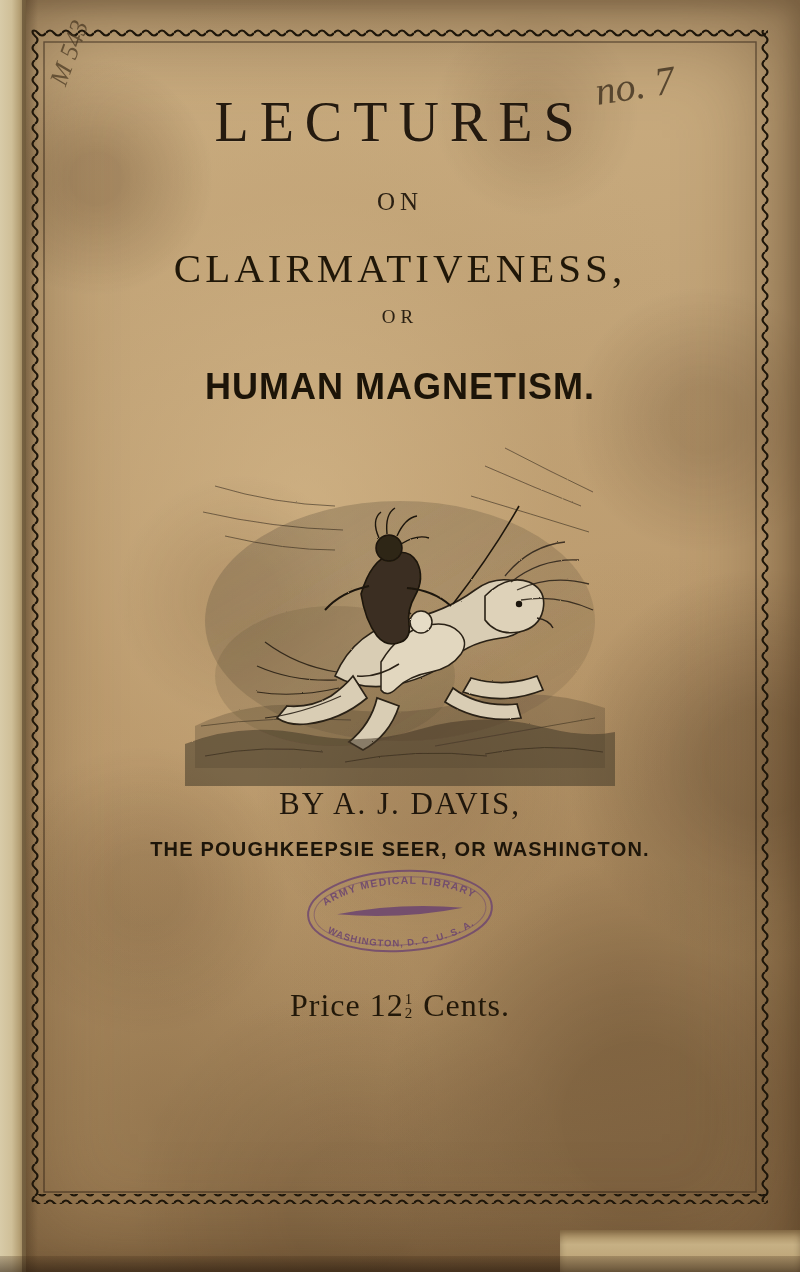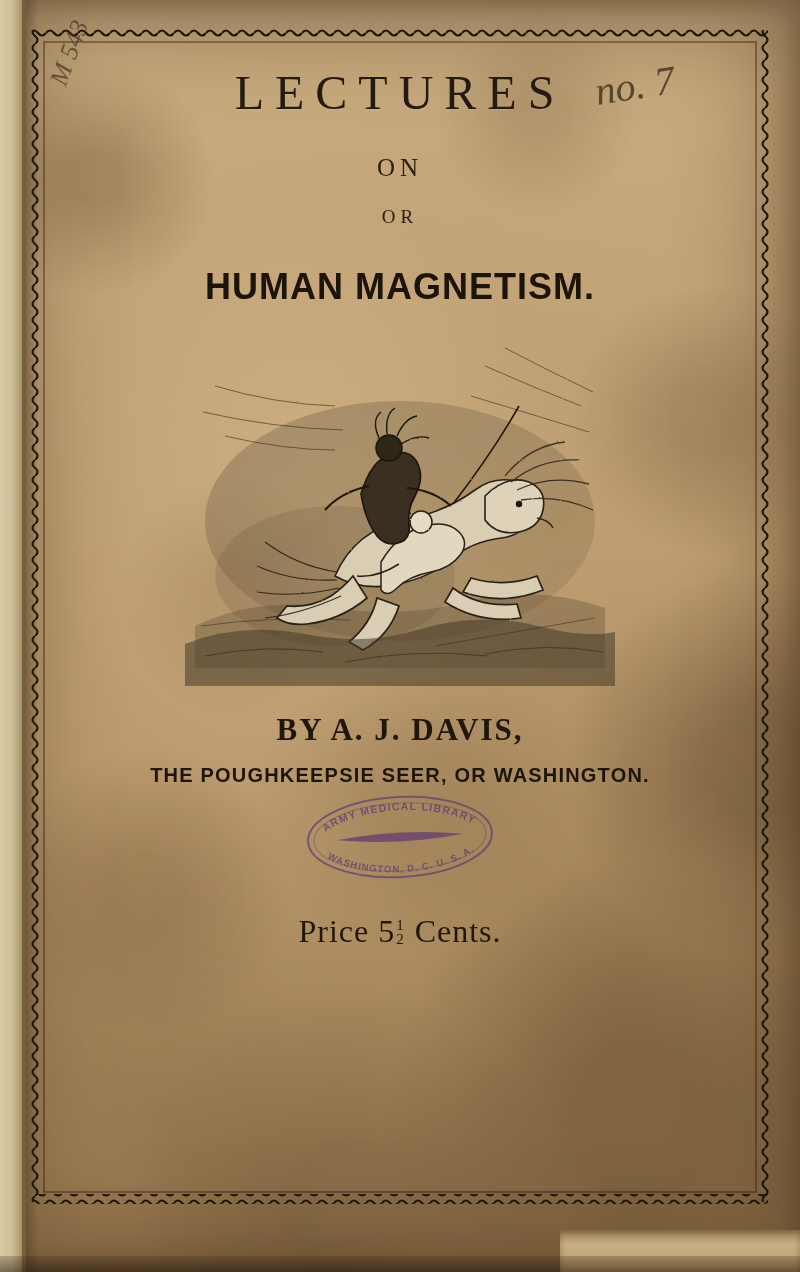--- a/index.html
+++ b/index.html
@@ -100,43 +100,43 @@
   .content {
     position: absolute;
     left: 30px; top: 28px;
     width: 740px; height: 1178px;
     z-index: 4;
     text-align: center;
     color: #241a10;
   }
 
   .title-main {
-    margin-top: 37px;
-    font-size: 48px;
+    margin-top: 62px;
+    font-size: 56px;
     letter-spacing: 11px;
     font-weight: 400;
     font-family: "Liberation Serif", serif;
     text-shadow: 0 1px 0 rgba(255,255,255,.10);
     color: #241a0f;
   }
   .word-on {
     margin-top: 34px;
     font-size: 25px;
     letter-spacing: 5px;
     color: #2b2013;
   }
   .title-sub {
     margin-top: 28px;
     font-size: 41px;
     letter-spacing: 4px;
     color: #201708;
     font-family: "Liberation Serif", serif;
   }
   .word-or {
-    margin-top: 24px;
+    margin-top: 14px;
     font-size: 19px;
     letter-spacing: 5px;
     color: #2b2013;
   }
   .title-sub2 {
     margin-top: 38px;
     font-size: 36px;
     letter-spacing: 1px;
     font-weight: bold;
     font-family: "Liberation Sans", sans-serif;
@@ -147,25 +147,23 @@
   .engraving {
     margin: 18px auto 0;
     width: 430px;
     height: 360px;
     position: relative;
   }
   .engraving svg { display:block; }
 
   
   .byline {
-    margin-top: 26px;
     font-size: 31px;
     letter-spacing: 2px;
     color: #20170c;
-    font-weight: bold;
   }
   .epithet {
     margin-top: 16px;
     font-size: 20px;
     letter-spacing: 1.2px;
     font-weight: bold;
     font-family: "Liberation Sans", sans-serif;
     color: #1d1509;
   }
 
@@ -242,20 +240,21 @@
       <rect x="0" y="2" width="10" height="1172" fill="url(#wavyV)"></rect>
       <rect x="729" y="2" width="10" height="1172" fill="url(#wavyV)"></rect>
       <rect x="14" y="14" width="712" height="1150" fill="none" stroke="#241a0f" stroke-width="1.4" opacity=".55"></rect>
     </svg>
   </div>
 
   <div class="content">
 
     <div class="title-main">LECTURES</div>
     <div class="word-on">ON</div>
+    <div class="title-sub">CLAIRMATIVENESS,</div>
     <div class="word-or">OR</div>
     <div class="title-sub2">HUMAN MAGNETISM.</div>
 
     <div class="engraving">
       <svg width="430" height="360" viewBox="0 0 430 360" xmlns="http://www.w3.org/2000/svg">
         <defs>
           <filter id="rough">
             <feTurbulence type="fractalNoise" baseFrequency="0.9" numOctaves="2" result="n"></feTurbulence>
             <feDisplacementMap in="SourceGraphic" in2="n" scale="1.6"></feDisplacementMap>
           </filter>
@@ -361,21 +360,21 @@
             <textPath href="#arcTop" startOffset="50%" text-anchor="middle">ARMY MEDICAL LIBRARY</textPath>
           </text>
           <text font-family="Liberation Sans, sans-serif" font-size="9.5" font-weight="bold" fill="#6b4470" opacity=".85" letter-spacing="1">
             <textPath href="#arcBot" startOffset="50%" text-anchor="middle">WASHINGTON, D. C. U. S. A.</textPath>
           </text>
         </g>
       </svg>
     </div>
 
     <div class="price">
-      <span>Price 5</span><span class="frac"><span>1</span><span>2</span></span><span> Cents.</span>
+      <span>Price 12</span><span class="frac"><span>1</span><span>2</span></span><span> Cents.</span>
     </div>
 
   </div>
 
   <div class="ink-no7">no. 7</div>
   <div class="ink-corner">M 543</div>
 
   <div class="bottom-strip"></div>
   <div class="bottom-edge"></div>
 </div>

